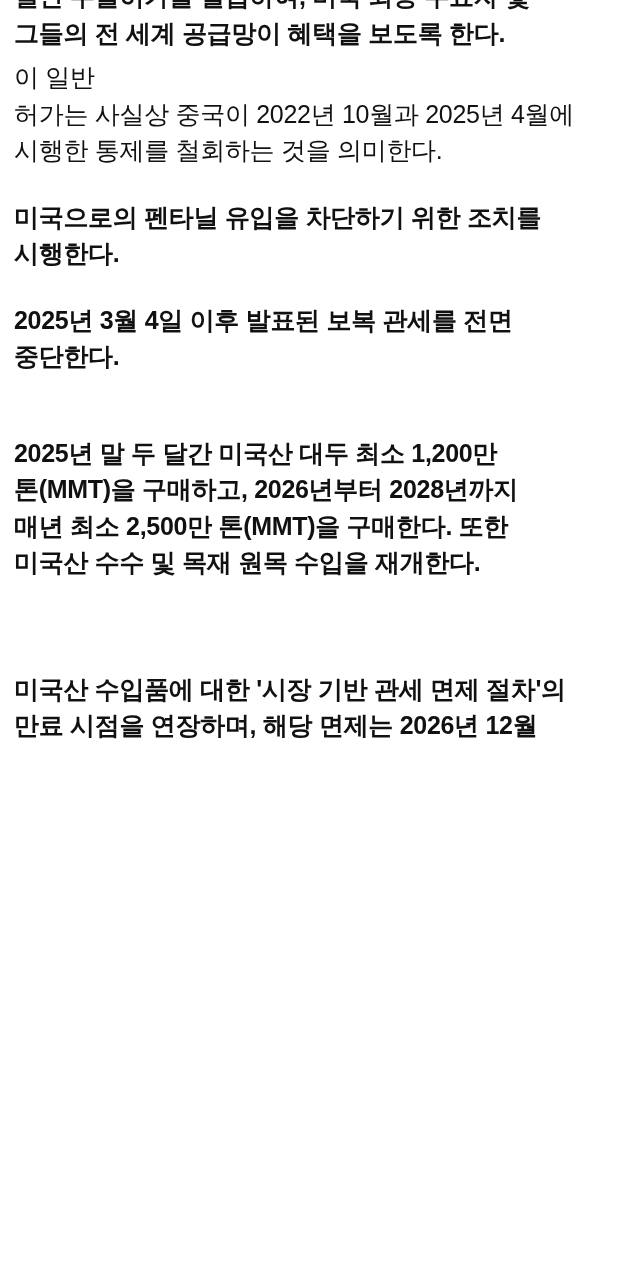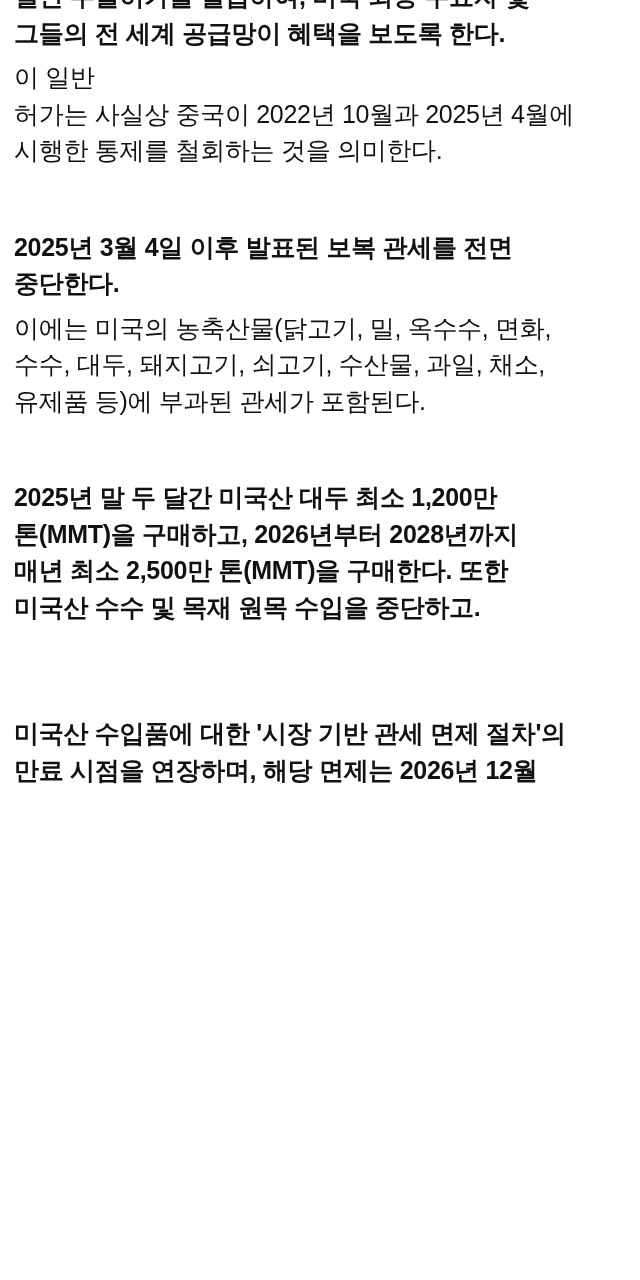--- a/index.html
+++ b/index.html
@@ -53,38 +53,37 @@
 <div id="doc">
 
   <p class="para bold clip-top">일반 수출허가를 발급하여, 미국 최종 수요자 및
 그들의 전 세계 공급망이 혜택을 보도록 한다.</p>
   <p class="para normal">이 일반
 허가는 사실상 중국이 2022년 10월과 2025년 4월에
 시행한 통제를 철회하는 것을 의미한다.</p>
 
   <div class="gap-md"></div>
 
+  <p class="para bold">미국으로의 펜타닐 유입을 차단하기 위한 조치를
+시행한다.</p>
 
   <div class="gap-md"></div>
 
   <p class="para bold">2025년 3월 4일 이후 발표된 보복 관세를 전면
 중단한다.</p>
-  <p class="para normal">이에는 미국의 농축산물(닭고기, 밀, 옥수수, 면화,
-수수, 대두, 돼지고기, 쇠고기, 수산물, 과일, 채소,
-유제품 등)에 부과된 관세가 포함된다.</p>
 
   <div class="gap-md"></div>
 
 
   <div class="gap-md"></div>
 
   <p class="para bold">2025년 말 두 달간 미국산 대두 최소 1,200만
 톤(MMT)을 구매하고, 2026년부터 2028년까지
 매년 최소 2,500만 톤(MMT)을 구매한다. 또한
-미국산 수수 및 목재 원목 수입을 중단하고.</p>
+미국산 수수 및 목재 원목 수입을 재개한다.</p>
 
   <div class="gap-md"></div>
 
 
   <div class="gap-md"></div>
 
 
   <div class="gap-md"></div>
 
   <p class="para bold clip-bottom">미국산 수입품에 대한 '시장 기반 관세 면제 절차'의

